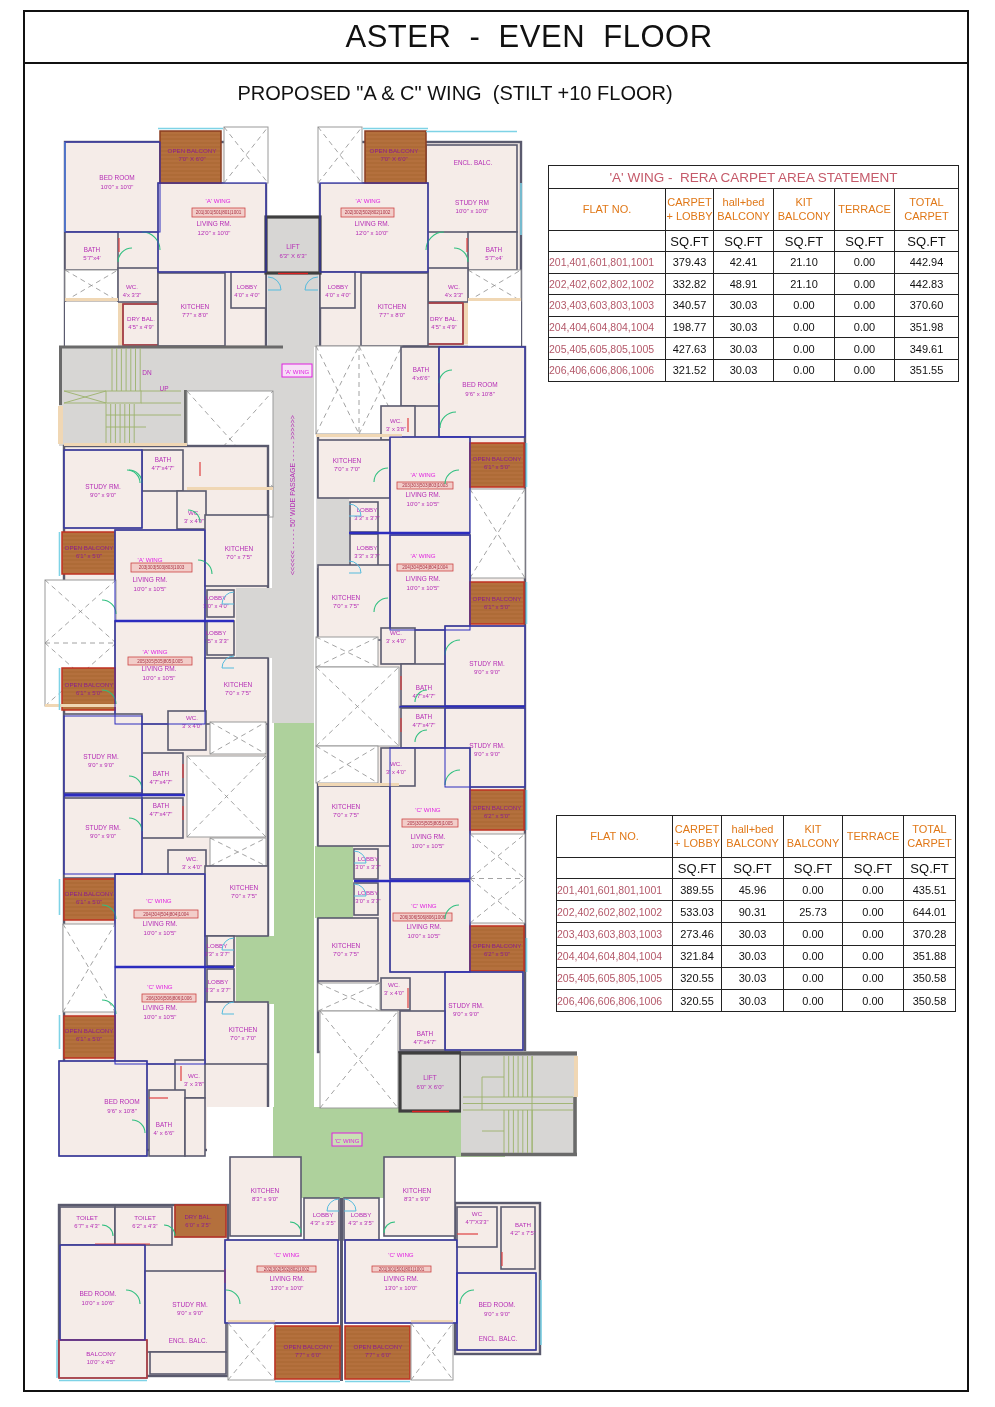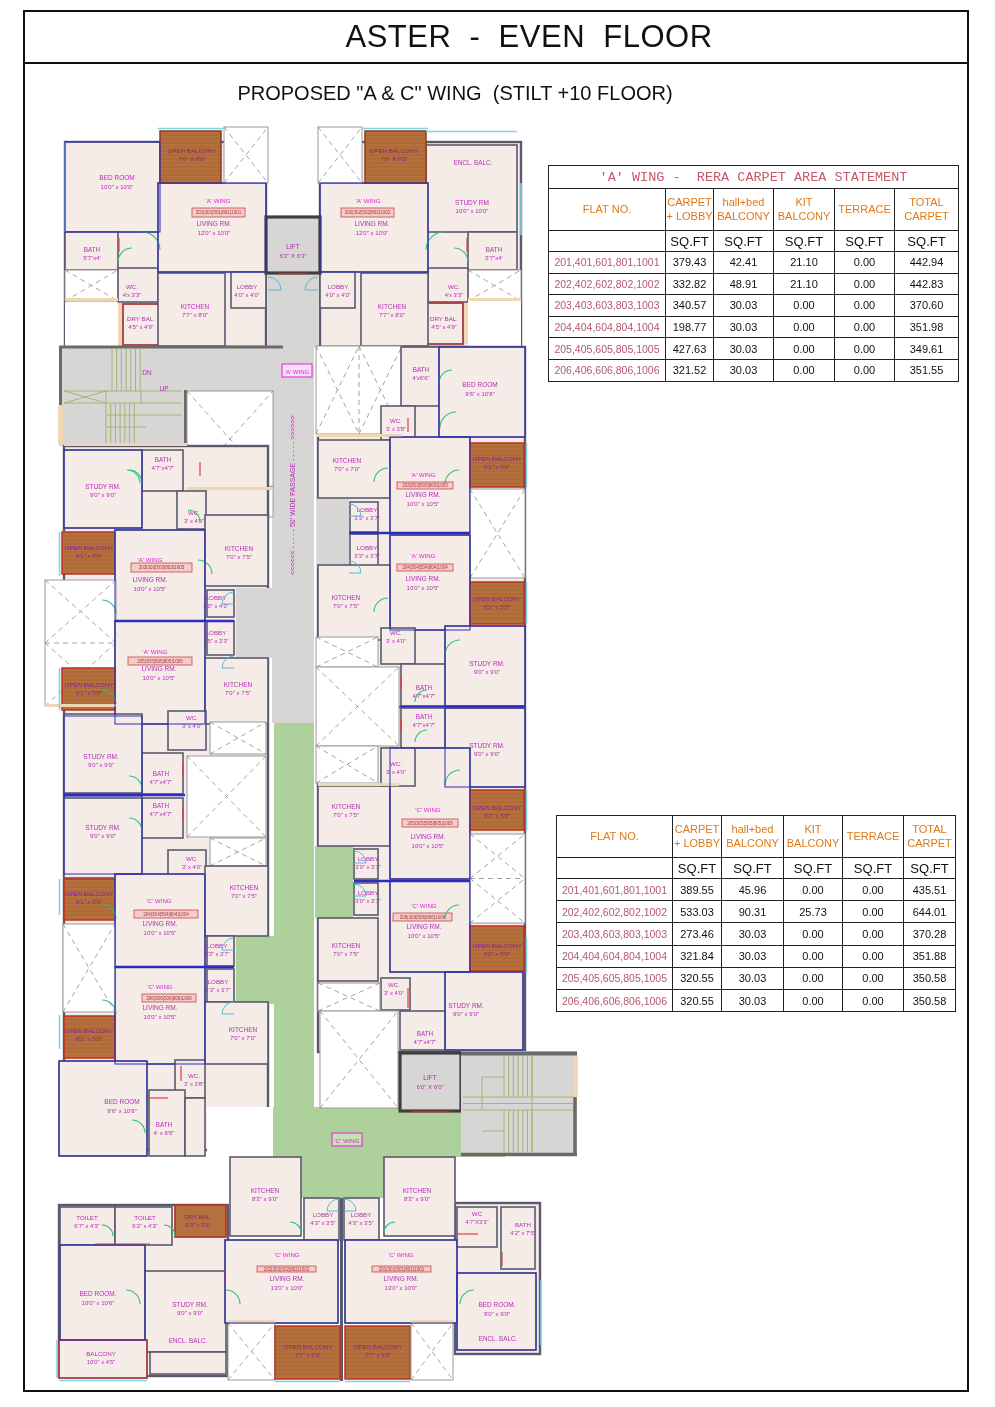--- a/index.html
+++ b/index.html
@@ -3,25 +3,25 @@
 <style>
 html,body{margin:0;padding:0;background:#ffffff;width:995px;height:1407px;overflow:hidden}
 body{font-family:"Liberation Sans",sans-serif;position:relative}
 .frame{position:absolute;left:23px;top:10px;width:946px;height:1382px;border:2px solid #111;box-sizing:border-box}
 .titleband{position:absolute;left:23px;top:10px;width:946px;height:54px;border-bottom:2px solid #111;box-sizing:border-box}
 .title{position:absolute;left:0;top:19px;width:1058px;text-align:center;font-size:31px;letter-spacing:0.5px;color:#111}
 .subtitle{position:absolute;left:0;top:82px;width:910px;text-align:center;font-size:20px;letter-spacing:0px;color:#111}
 .tbl{position:absolute}
 .tbl table{border-collapse:collapse;table-layout:fixed}
 .tbl td{border:1px solid #222;text-align:center;vertical-align:middle;padding:0;overflow:hidden;white-space:nowrap}
-.tt td{color:#c55a6a;font-family:Liberation Mono, monospace;font-size:13.5px}
+.tt td{color:#c55a6a;font-family:Liberation Sans, sans-serif;font-size:13.5px}
 .hd td{color:#e07818;font-size:11px;line-height:1.25}
 .sq td{color:#111;font-size:13px}
 .dr td{color:#111;font-size:11px}
-.dr td.fl{color:#b4596a;text-align:center;font-size:10.5px}
+.dr td.fl{color:#b4596a;text-align:left;font-size:10.5px}
 svg{position:absolute;left:0;top:0}
 </style></head>
 <body>
 
 <div class="frame"></div>
 
 <div class="titleband"></div>
 
 <div class="title">ASTER&nbsp; -&nbsp; EVEN&nbsp; FLOOR</div>
 

